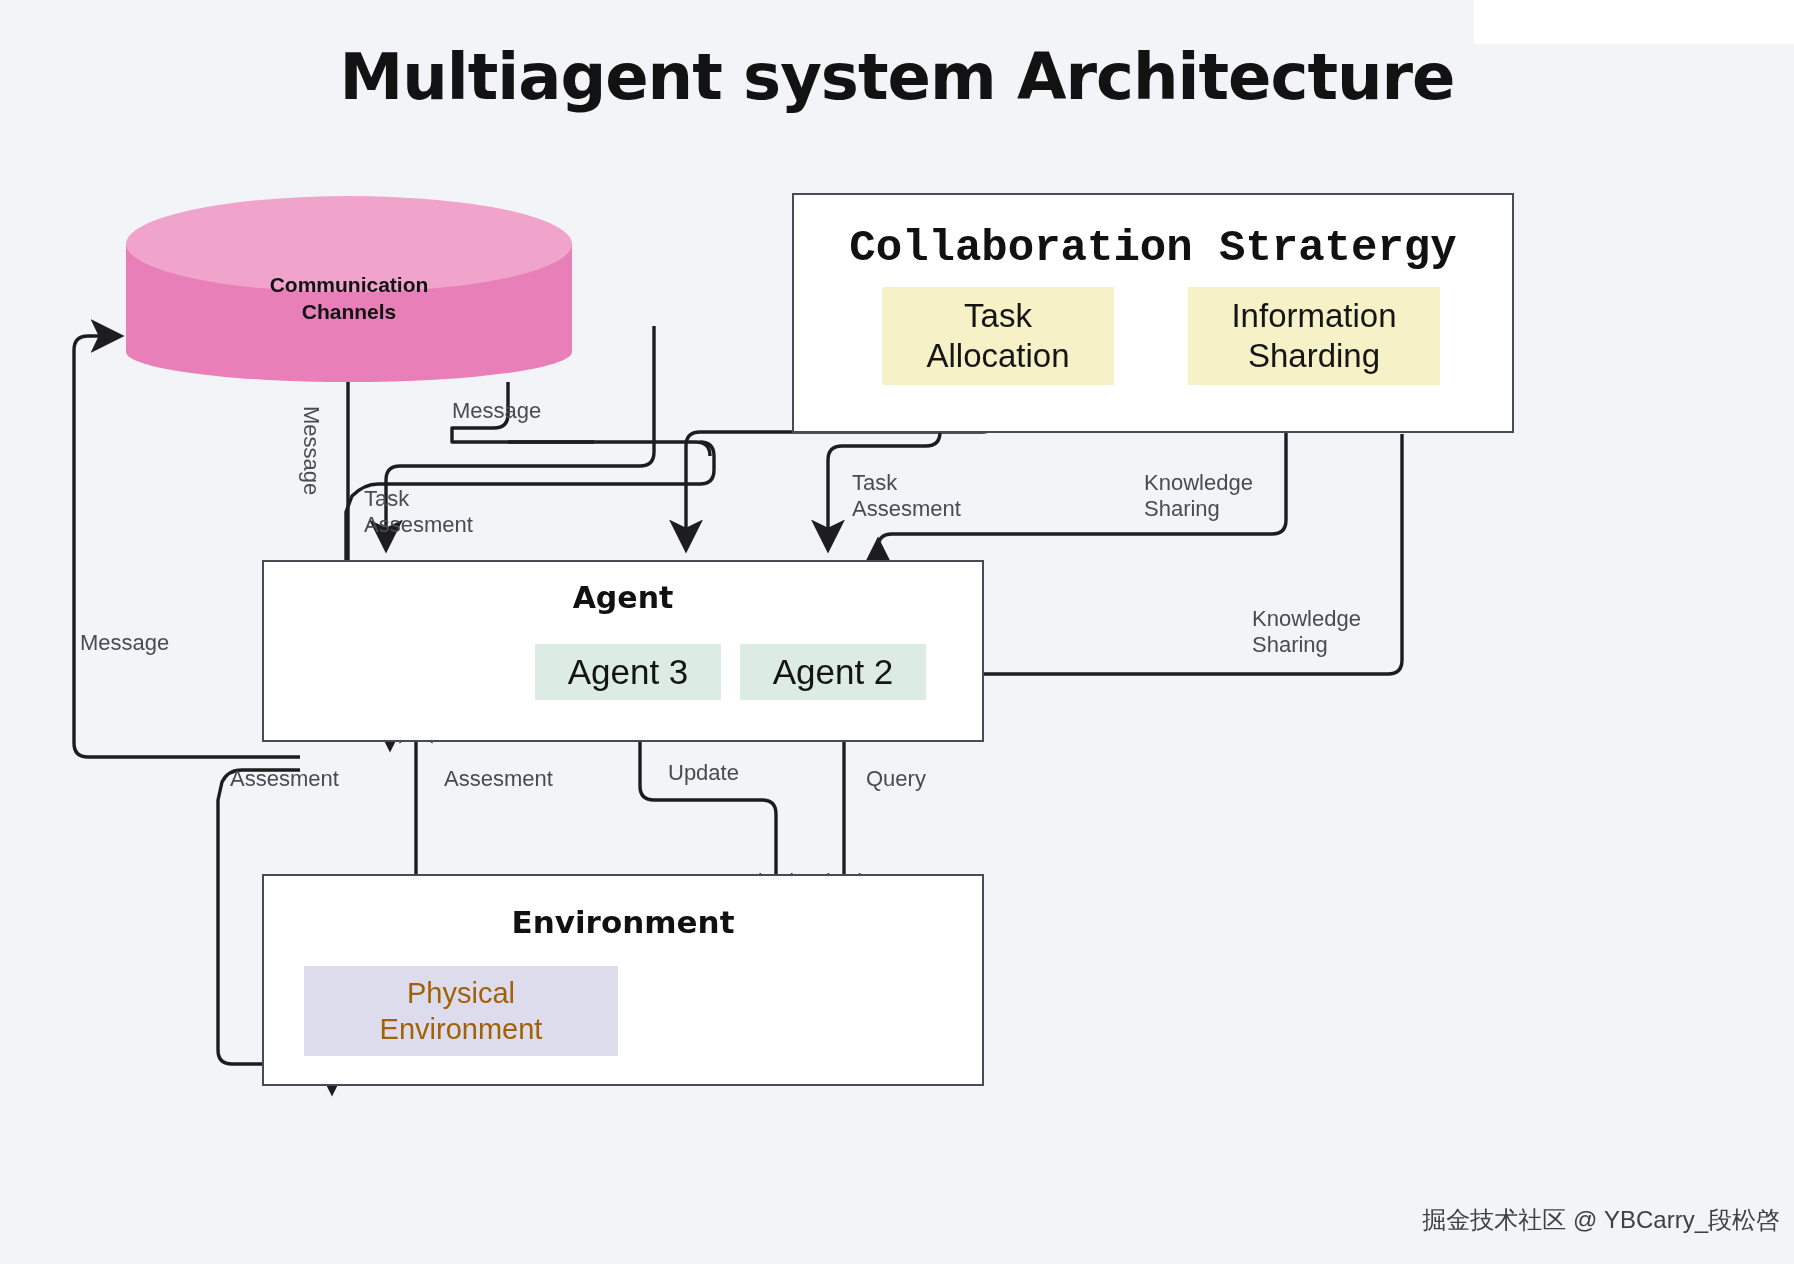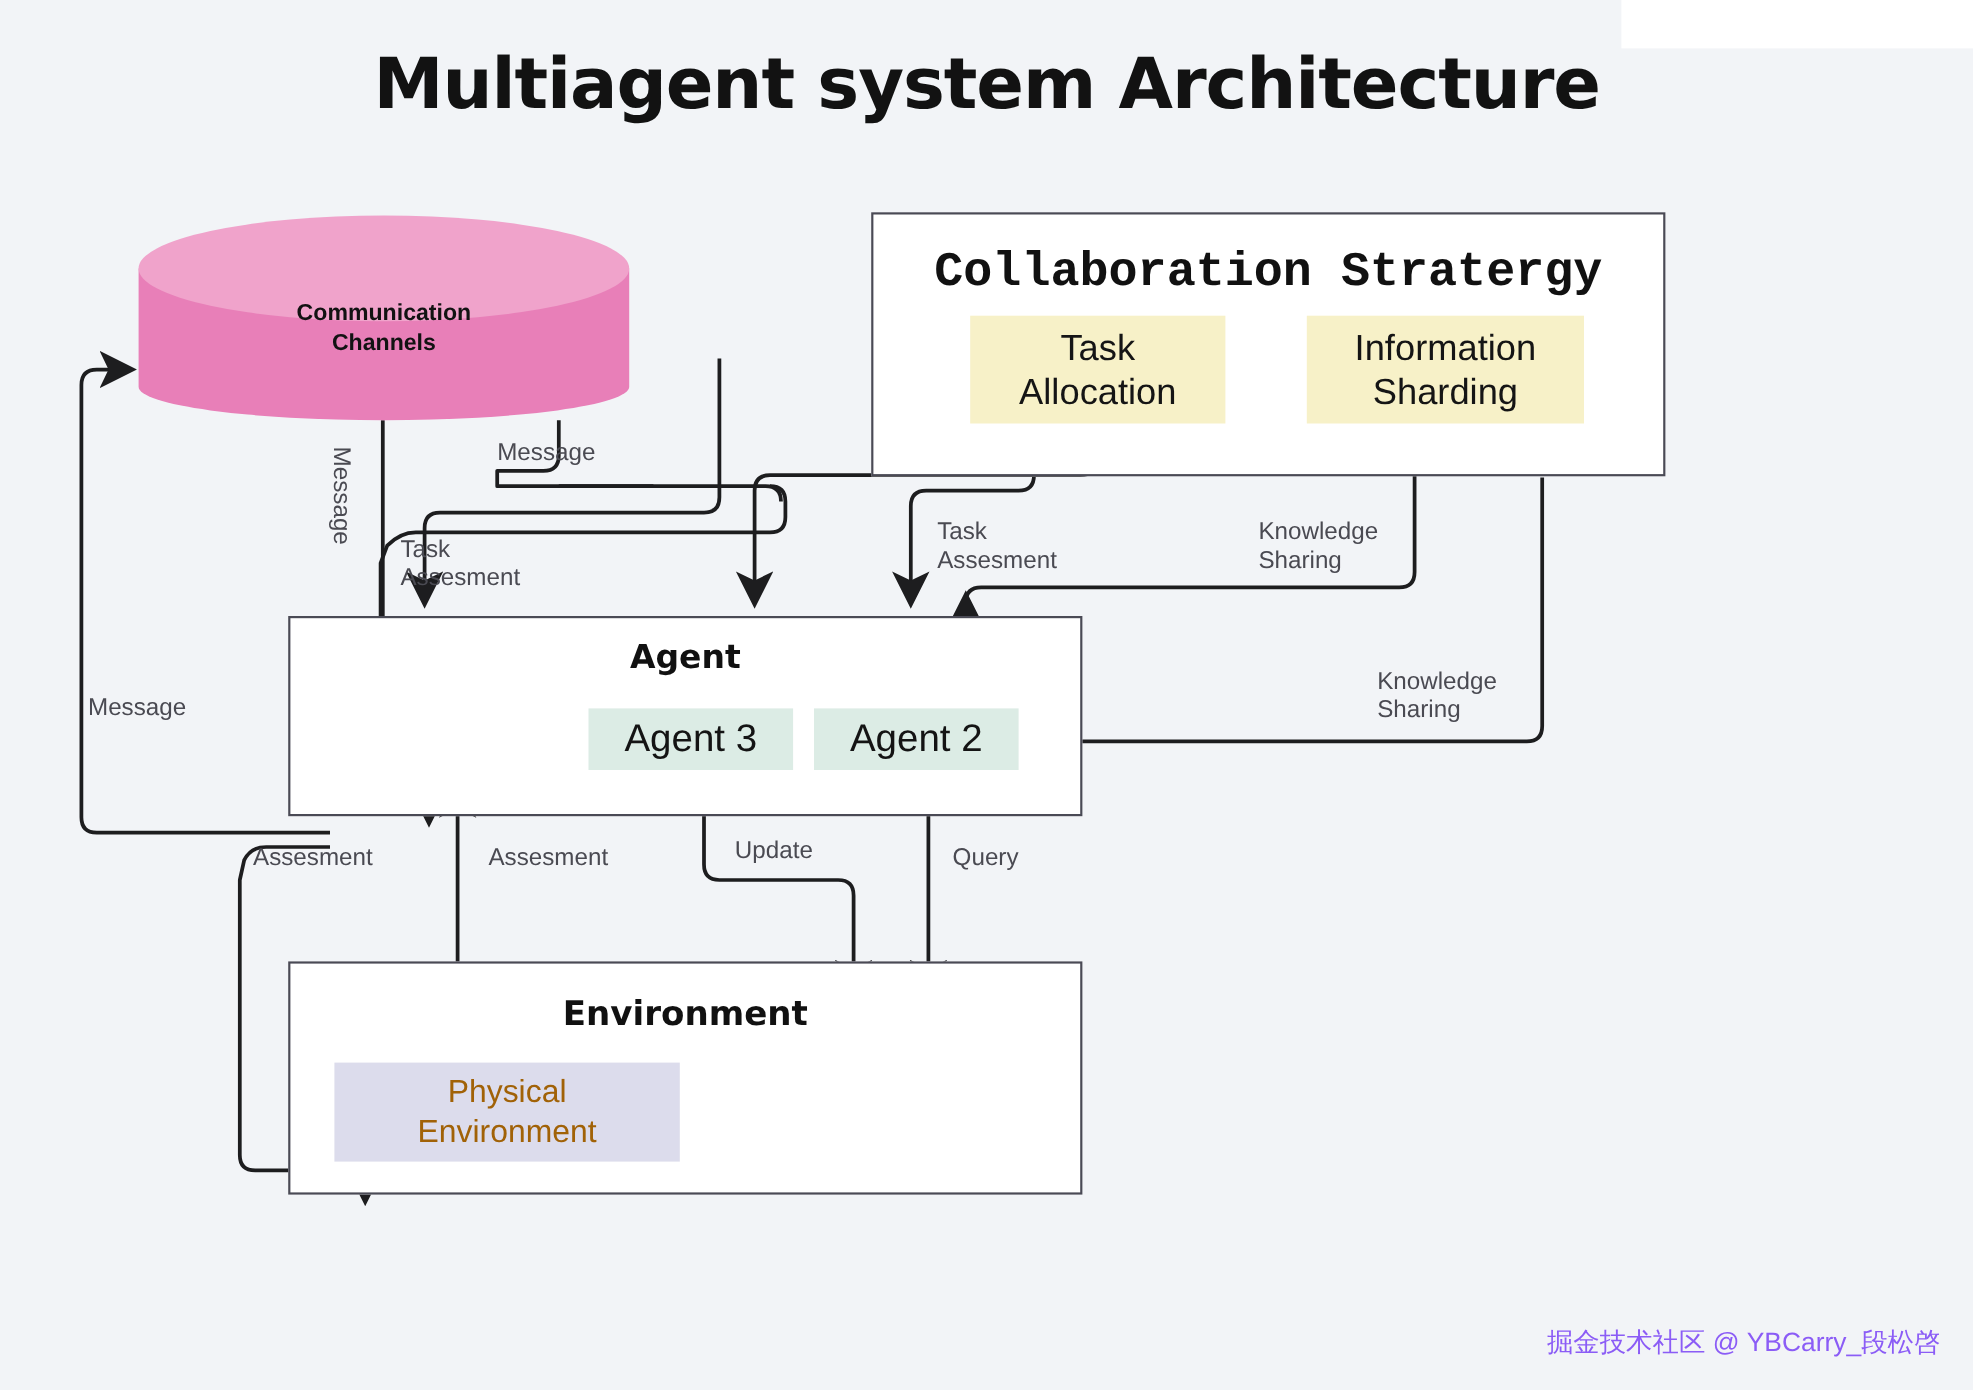--- a/index.html
+++ b/index.html
@@ -181,24 +181,24 @@
     white-space: pre-line;
     font-family: "Liberation Sans", sans-serif;
   }
   .elabel.vert {
     transform-origin: left top;
     transform: rotate(90deg);
   }
 
   .watermark {
     position: absolute;
-    right: 30px;
+    right: 14px;
     bottom: 28px;
     font-size: 24px;
-    color: #8b5cf6;
+    color: #404040;
     font-family: "Liberation Sans", "DejaVu Sans", sans-serif;
     white-space: nowrap;
   }
 </style>
 </head>
 <body>
 
 <div id="canvas">
 
   <div class="corner-notch"></div>

